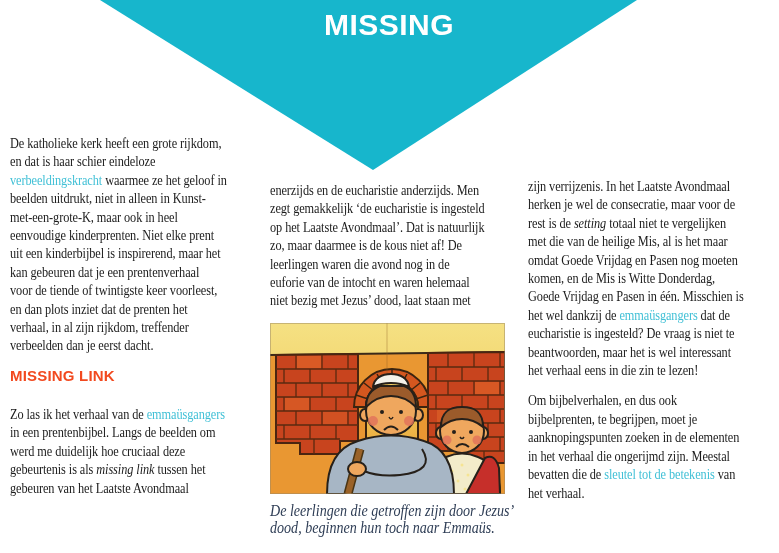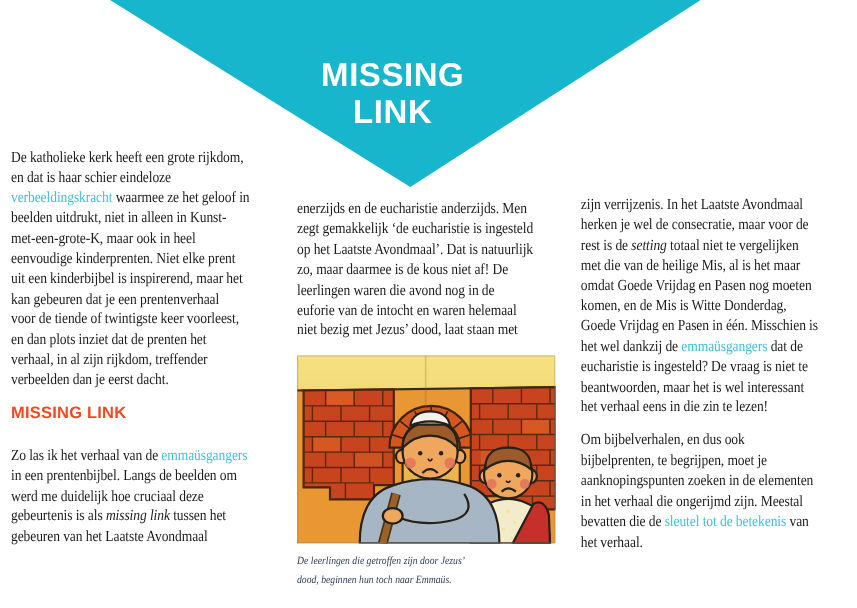--- a/index.html
+++ b/index.html
@@ -3,53 +3,52 @@
 <meta charset="utf-8">
 <style>
   html,body{margin:0;padding:0;background:#ffffff;}
   .page{position:relative;width:779px;height:553px;background:#ffffff;overflow:hidden;
         font-family:"Liberation Serif",serif;}
 
   
   .banner{position:absolute;left:0;top:0;width:779px;height:170px;
           background:#17b6cc;
           clip-path:polygon(100px 0px, 637px 0px, 373px 170px);}
-  .banner-title{position:absolute;left:242px;top:8px;width:230px;text-align:center;
+  .banner-title{position:absolute;left:274px;top:8px;width:230px;text-align:center;
           font-family:"Liberation Sans",sans-serif;font-weight:bold;
-          font-size:30px;line-height:34px;color:#ffffff;letter-spacing:0.5px;margin-top:44px;}
+          font-size:30px;line-height:34px;color:#ffffff;letter-spacing:0.5px;}
 
   
   .col{position:absolute;width:238px;}
   .col[data-col="0"]{left:10px;top:135px;}
   .col[data-col="1"]{left:270px;top:182px;}
   .col[data-col="2"]{left:528px;top:178px;width:242px;}
 
   .sec-heading{font-family:"Liberation Sans",sans-serif;font-weight:bold;
           font-size:15px;line-height:16px;color:#f2491f;letter-spacing:0.2px;
           margin:4px 0 22px;}
   .body-para{font-family:Liberation Serif, serif;font-size:14px;line-height:18.4px;
           letter-spacing:-0.1px;color:#1b1b1b;margin:0 0 12px;}
   .tline{display:block;white-space:nowrap;transform:scaleX(0.88);transform-origin:0 50%;}
   .seg-link{color:#41c0d6;}
   .seg-ital{font-style:italic;}
 
   .figure{margin:0 0 8px;width:235px;height:171px;line-height:0;}
   .figure svg{display:block;}
   .fig-caption{font-family:"Liberation Serif",serif;font-style:italic;
-          font-size:10px;line-height:17.5px;color:#2e3d55;margin:0;}
+          font-size:16px;line-height:17.5px;color:#2e3d55;margin:0;}
 </style>
 </head>
 <body>
 
 <div class="page">
 
   <div class="banner"></div>
   <div class="banner-title">
     <div>MISSING</div>
-    <div>LINK</div>
   </div>
 
   <div class="col" data-col="0">
       <div class="body-para">
         <span class="tline"><span>De katholieke kerk heeft een grote rijkdom,</span></span>
         <span class="tline"><span>en dat is haar schier eindeloze</span></span>
         <span class="tline"><span class="seg-link">verbeeldingskracht</span><span> waarmee ze het geloof in</span></span>
         <span class="tline"><span>beelden uitdrukt, niet in alleen in Kunst-</span></span>
         <span class="tline"><span>met-een-grote-K, maar ook in heel</span></span>
         <span class="tline"><span>eenvoudige kinderprenten. Niet elke prent</span></span>

